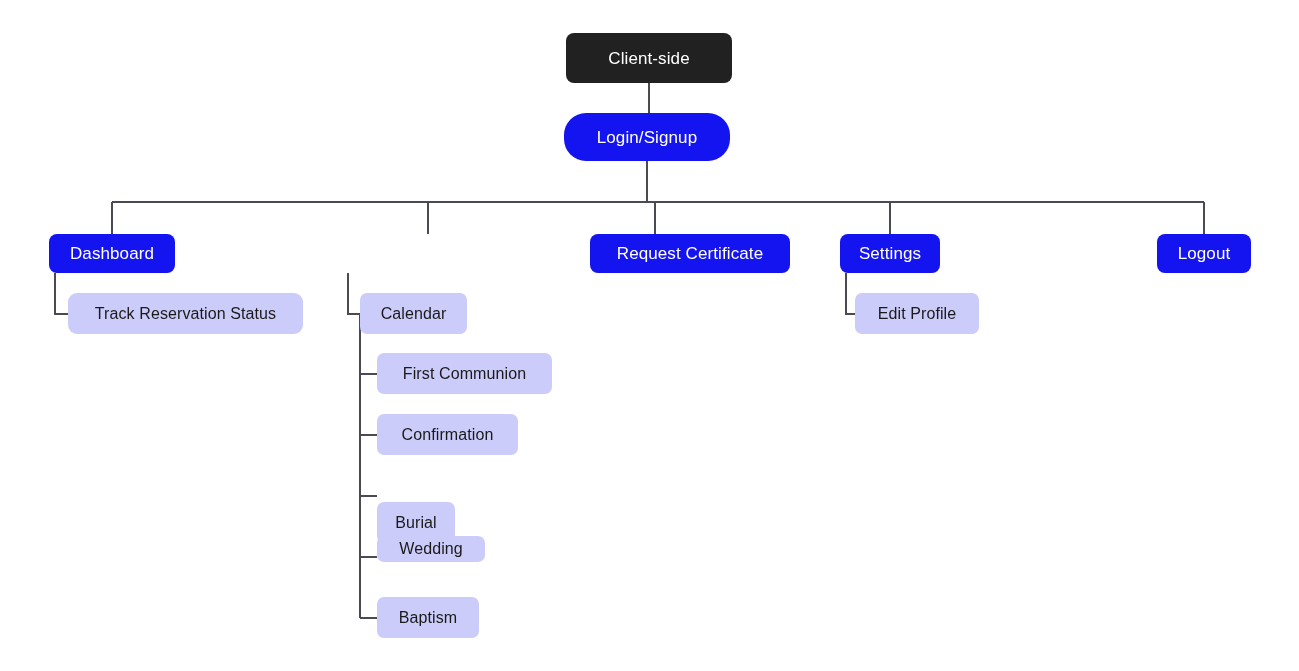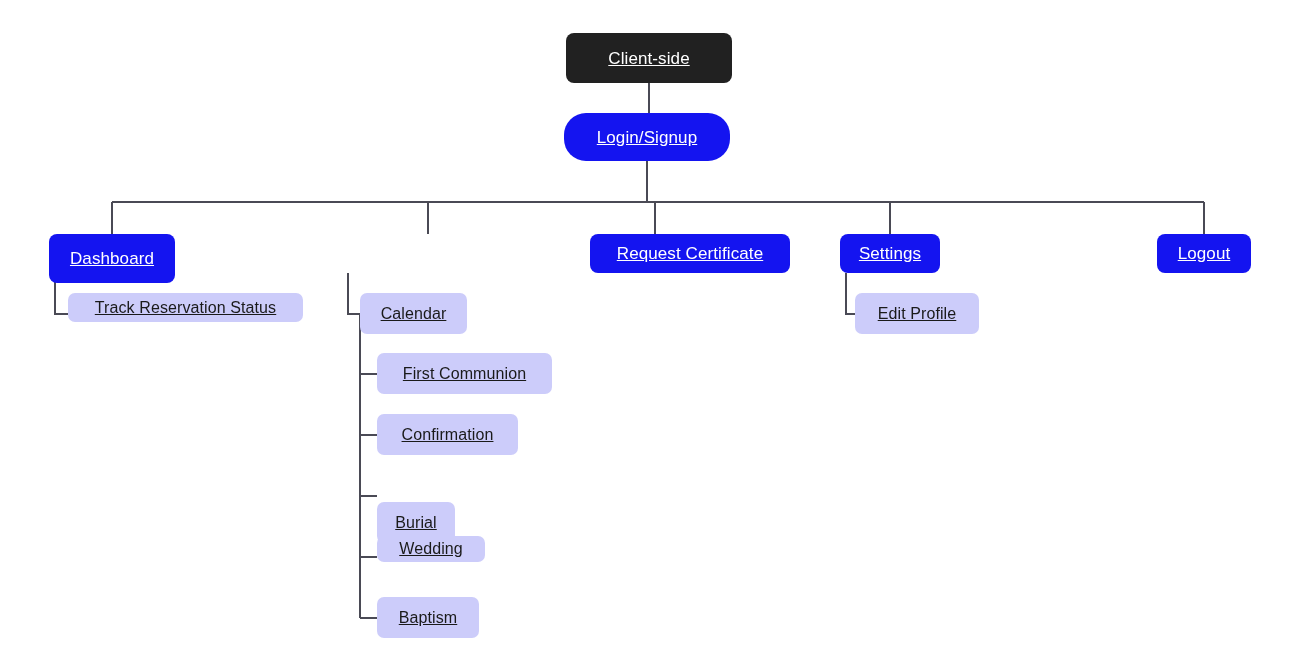--- a/index.html
+++ b/index.html
@@ -46,21 +46,20 @@
   }
   .node-leaf {
     background: #ccccfa;
     color: #1a1a1a;
     font-size: 16px;
     border-radius: 7px;
   }
   .node-label {
     display: block;
     line-height: 1;
-    text-decoration: underline;
   }
 </style>
 </head>
 <body>
 
 <div id="canvas">
 
   <svg id="connectors" viewBox="0 0 1299 671" width="1299" height="671" xmlns="http://www.w3.org/2000/svg">
     <g fill="none" stroke="#4a4a55" stroke-width="1.6" shape-rendering="crispEdges">
 
@@ -90,38 +89,38 @@
   </svg>
 
   <div class="node node-root" style="left:566px; top:33px; width:166px; height:50px;">
     <span class="node-label">Client-side</span>
   </div>
 
   <div class="node node-primary" style="left:564px; top:113px; width:166px; height:48px;border-radius:22px;">
     <span class="node-label">Login/Signup</span>
   </div>
 
-  <div class="node node-primary" style="left:49px; top:234px; width:126px; height:49px;">
+  <div class="node node-primary" style="left:49px; top:234px; width:126px; height:39px;">
     <span class="node-label">Dashboard</span>
   </div>
 
 
   <div class="node node-primary" style="left:590px; top:234px; width:200px; height:39px;">
     <span class="node-label">Request Certificate</span>
   </div>
 
   <div class="node node-primary" style="left:840px; top:234px; width:100px; height:39px;">
     <span class="node-label">Settings</span>
   </div>
 
   <div class="node node-primary" style="left:1157px; top:234px; width:94px; height:39px;">
     <span class="node-label">Logout</span>
   </div>
 
-  <div class="node node-leaf" style="left:68px; top:293px; width:235px; height:29px;">
+  <div class="node node-leaf" style="left:68px; top:293px; width:235px; height:41px;border-radius:9px;">
     <span class="node-label">Track Reservation Status</span>
   </div>
 
   <div class="node node-leaf" style="left:855px; top:293px; width:124px; height:41px;">
     <span class="node-label">Edit Profile</span>
   </div>
 
   <div class="node node-leaf" style="left:360px; top:293px; width:107px; height:41px;">
     <span class="node-label">Calendar</span>
   </div>

